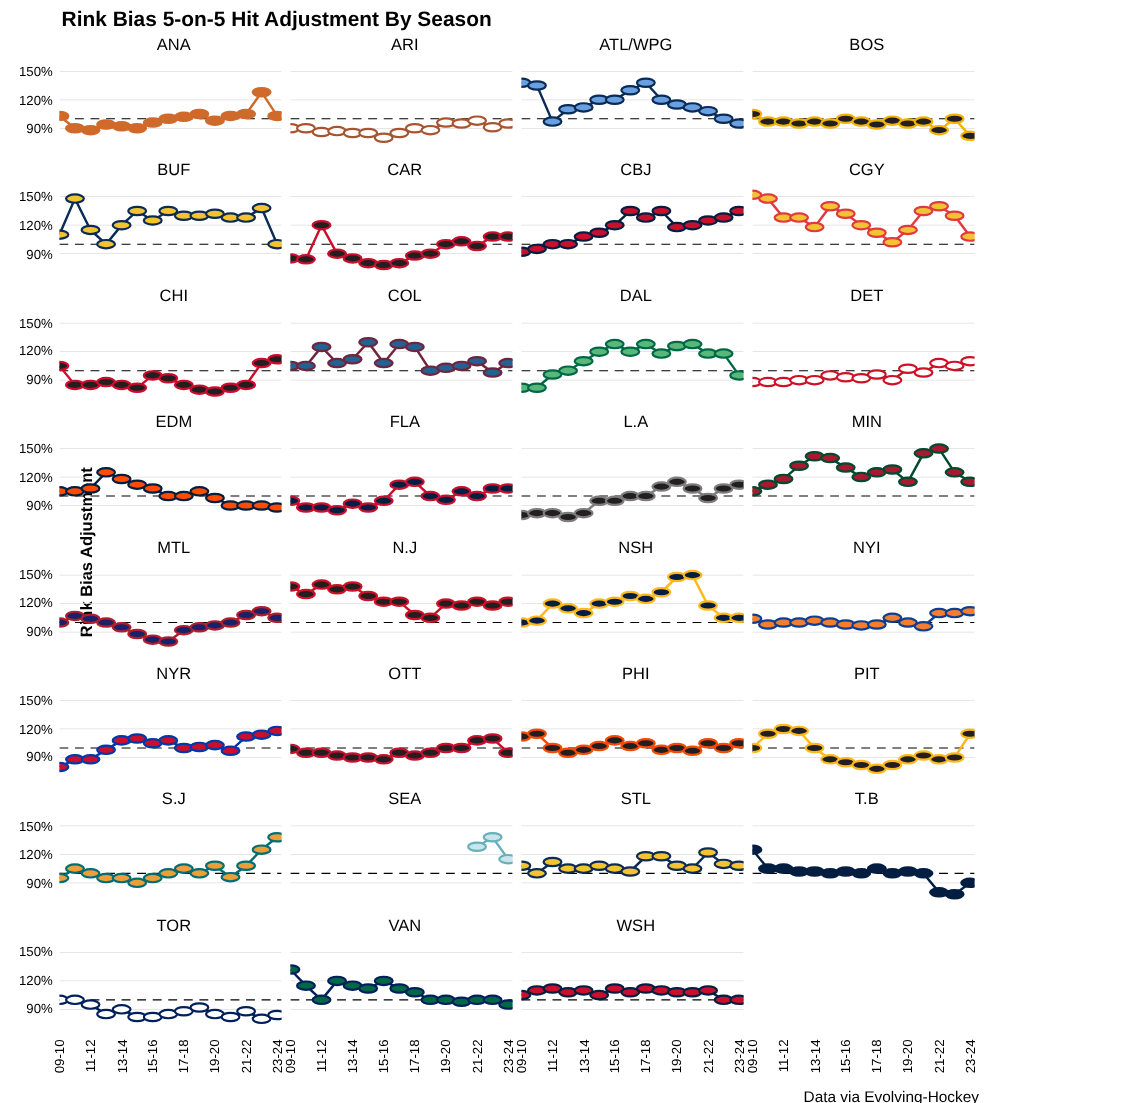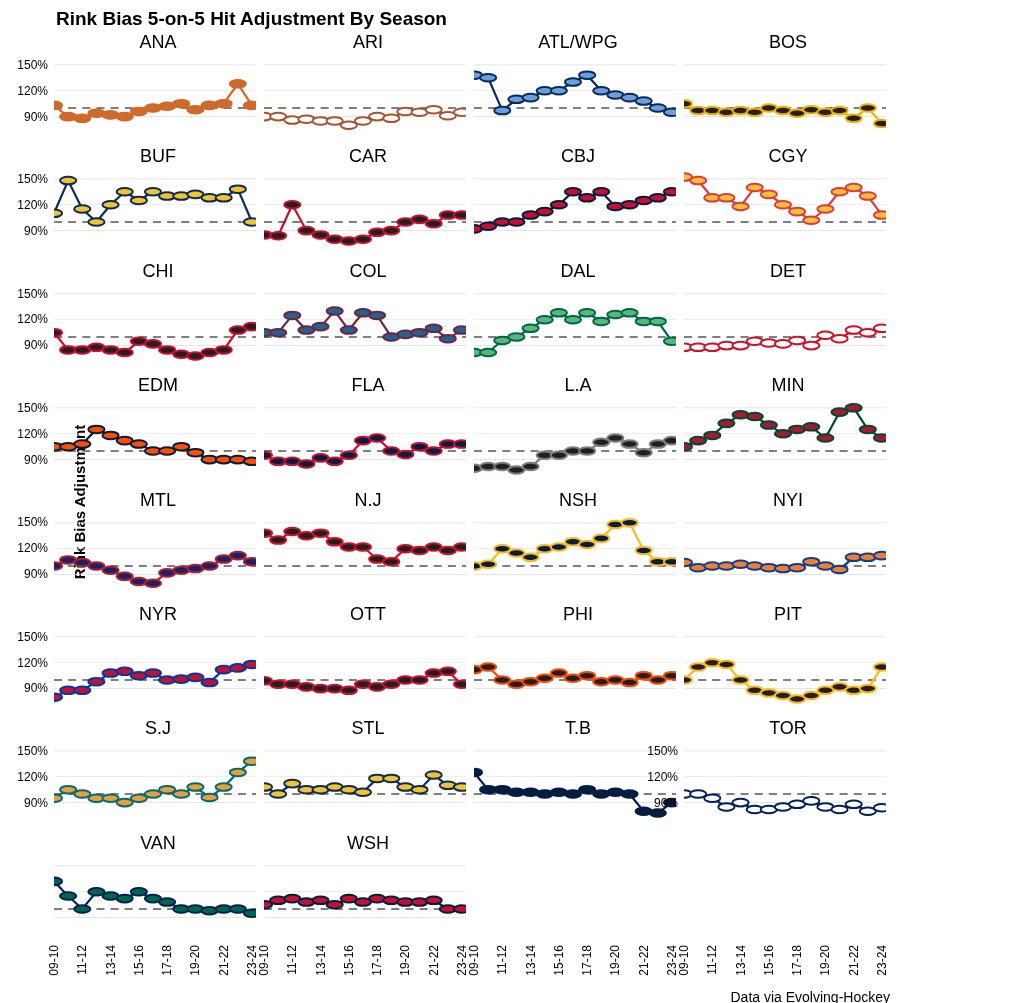--- a/index.html
+++ b/index.html
@@ -1,21 +1,21 @@
 <!DOCTYPE html>
 <html><head>
 <meta charset="utf-8">
 <style>
   html,body{margin:0;padding:0;background:#fff;font-family:Arial,Helvetica,sans-serif;color:#000;}
   .page{width:902px;height:1003px;position:relative;box-sizing:border-box;padding:8px 10px 0 10px;}
   .title{font-size:19px;font-weight:bold;padding-left:46px;}
   .ylab{position:absolute;left:2px;top:50%;transform:translateY(-50%) rotate(-90deg);transform-origin:center;font-size:15px;font-weight:bold;white-space:nowrap;}
   .grid{display:grid;grid-template-columns:repeat(4,1fr);grid-template-rows:repeat(8,1fr);gap:2px 2px;position:absolute;left:54px;right:10px;top:32px;bottom:58px;}
   .cell{position:relative;}
-  .cell-title{text-align:center;font-size:18px;}
+  .cell-title{text-align:center;font-size:15px;}
   .plot{position:absolute;left:0;right:6px;top:18px;bottom:0;}
   .row-last .plot{bottom:0;}
   svg{display:block;width:100%;height:100%;}
   .grid-line{stroke:#ddd;stroke-width:0.7;}
   .ref{stroke:#000;stroke-dasharray:4 3;stroke-width:1;}
   .xticks-row{position:absolute;left:54px;right:10px;bottom:6px;height:52px;display:grid;grid-template-columns:repeat(4,1fr);gap:2px;}
   .credits{position:absolute;right:12px;bottom:-2px;font-size:14px;}
 </style>
 </head>
 <body>
@@ -746,20 +746,36 @@
             <circle cx="63.00000000000001" cy="61.42857142857143" r="4" fill="#ec9e3a" stroke="#006d75" stroke-width="2" vector-effect="non-scaling-stroke"></circle>
             <circle cx="70" cy="54.11428571428572" r="4" fill="#ec9e3a" stroke="#006d75" stroke-width="2" vector-effect="non-scaling-stroke"></circle>
             <circle cx="77" cy="65.08571428571429" r="4" fill="#ec9e3a" stroke="#006d75" stroke-width="2" vector-effect="non-scaling-stroke"></circle>
             <circle cx="84" cy="54.11428571428572" r="4" fill="#ec9e3a" stroke="#006d75" stroke-width="2" vector-effect="non-scaling-stroke"></circle>
             <circle cx="91" cy="38.57142857142857" r="4" fill="#ec9e3a" stroke="#006d75" stroke-width="2" vector-effect="non-scaling-stroke"></circle>
             <circle cx="98" cy="26.685714285714283" r="4" fill="#ec9e3a" stroke="#006d75" stroke-width="2" vector-effect="non-scaling-stroke"></circle>
           </svg>
         </div>
       </div>
       <div class="cell">
+        <div class="cell-title">SEA</div>
+
+    <div class="plot">
+          <svg viewBox="0 0 100 100" preserveAspectRatio="none">
+            <line class="grid-line" x1="0" x2="100" y1="70.57142857142857" y2="70.57142857142857"></line>
+            <line class="grid-line" x1="0" x2="100" y1="43.142857142857146" y2="43.142857142857146"></line>
+            <line class="grid-line" x1="0" x2="100" y1="15.714285714285719" y2="15.714285714285719"></line>
+            <line class="ref" x1="0" x2="100" y1="61.42857142857143" y2="61.42857142857143"></line>
+            <path d=" M 84 35.82857142857142 L 91 26.685714285714283 L 98 47.71428571428571" fill="none" stroke="#68b0ba" stroke-width="2.2" vector-effect="non-scaling-stroke"></path>
+            <circle cx="84" cy="35.82857142857142" r="4" fill="#c7e5ea" stroke="#68b0ba" stroke-width="2" vector-effect="non-scaling-stroke"></circle>
+            <circle cx="91" cy="26.685714285714283" r="4" fill="#c7e5ea" stroke="#68b0ba" stroke-width="2" vector-effect="non-scaling-stroke"></circle>
+            <circle cx="98" cy="47.71428571428571" r="4" fill="#c7e5ea" stroke="#68b0ba" stroke-width="2" vector-effect="non-scaling-stroke"></circle>
+          </svg>
+        </div>
+      </div>
+      <div class="cell">
         <div class="cell-title">STL</div>
 
     <div class="plot">
           <svg viewBox="0 0 100 100" preserveAspectRatio="none">
             <line class="grid-line" x1="0" x2="100" y1="70.57142857142857" y2="70.57142857142857"></line>
             <line class="grid-line" x1="0" x2="100" y1="43.142857142857146" y2="43.142857142857146"></line>
             <line class="grid-line" x1="0" x2="100" y1="15.714285714285719" y2="15.714285714285719"></line>
             <line class="ref" x1="0" x2="100" y1="61.42857142857143" y2="61.42857142857143"></line>
             <path d=" M 0 54.11428571428572 L 7 61.42857142857143 L 14 50.457142857142856 L 21 56.857142857142854 L 28 56.857142857142854 L 35 54.11428571428572 L 42 56.857142857142854 L 49 59.599999999999994 L 56 44.97142857142857 L 63.00000000000001 44.97142857142857 L 70 54.11428571428572 L 77 56.857142857142854 L 84 41.31428571428572 L 91 52.28571428571429 L 98 54.11428571428572" fill="none" stroke="#0b2b57" stroke-width="2.2" vector-effect="non-scaling-stroke"></path>
             <circle cx="0" cy="54.11428571428572" r="4" fill="#f3c430" stroke="#0b2b57" stroke-width="2" vector-effect="non-scaling-stroke"></circle>

